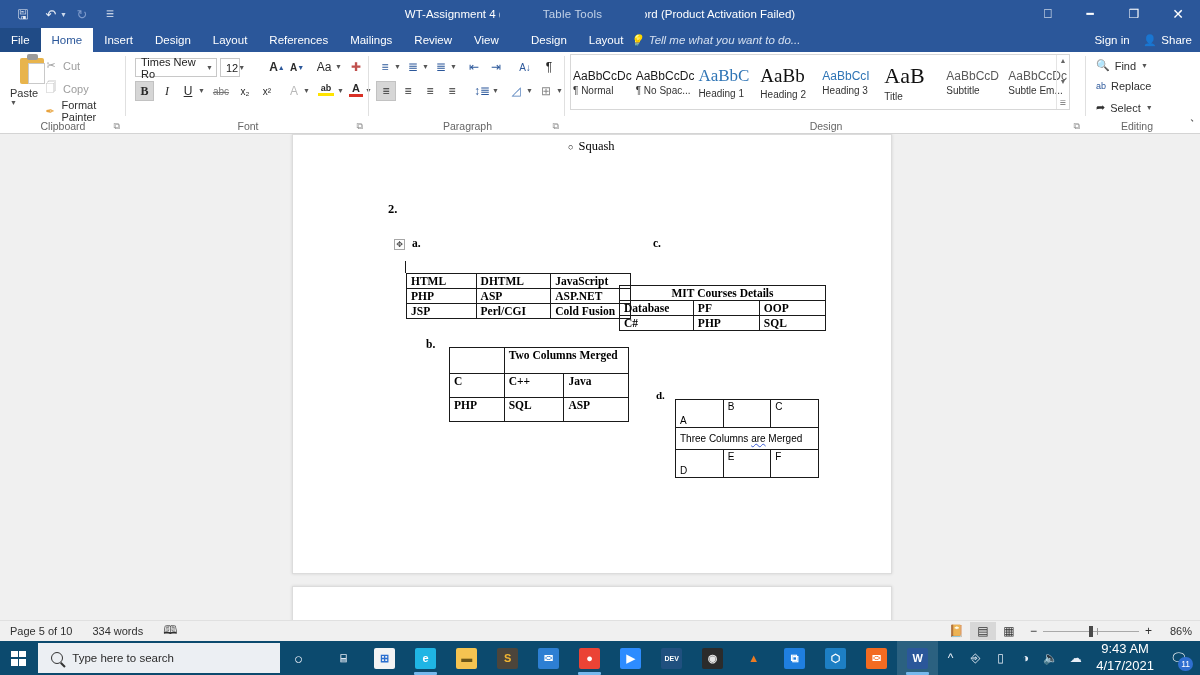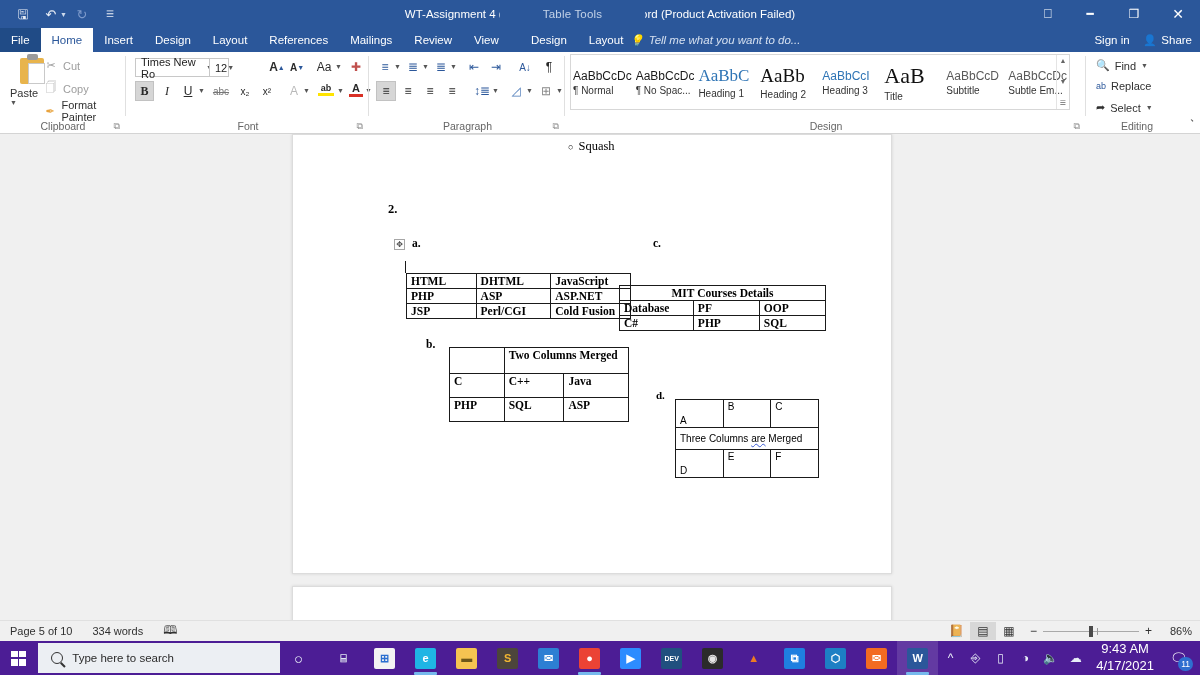--- a/index.html
+++ b/index.html
@@ -209,21 +209,21 @@
   .viewbtn.sel { background: #d8d8d8; }
   .zoom-slider { display: flex; align-items: center; gap: 6px; margin-left: 8px; }
   .zs-track { position: relative; width: 96px; height: 1px; background: #a9a9a9; }
   .zs-thumb { position: absolute; left: 46px; top: -5px; width: 4px; height: 11px; background: #4a4a4a; }
   .zs-mid { position: absolute; left: 54px; top: -3px; width: 1px; height: 7px; background: #9a9a9a; }
   .zlabel { width: 34px; text-align: right; font-size: 11px; }
 
   
   .taskbar {
     position: absolute; left: 0; top: 641px; width: 1200px; height: 34px;
-    background: #4c1d95;
+    background: #0c4a6e;
     display: flex; align-items: center;
   }
   .startbtn { width: 46px; height: 34px; display: flex; align-items: center; justify-content: center; }
   .win-logo { width: 15px; height: 15px; display: grid; grid-template-columns: 1fr 1fr; grid-template-rows: 1fr 1fr; gap: 1.6px; }
   .win-logo i { background: #ffffff; display: block; }
   .searchbox {
     width: 295px; height: 30px; background: #eceff3; margin-left: 1px;
     display: flex; align-items: center; gap: 9px; padding-left: 13px;
     font-size: 11.5px; color: #2b2b2b;
   }
@@ -325,21 +325,21 @@
       <div class="grp-label">Clipboard</div>
       <div class="dlg-launcher" style="right:6px">⧉</div>
       <div class="grp-divider" style="right:0"></div>
     </div>
 
     <div class="grp fontgrp">
       <div class="fontbox" style="left:8px; top:6px; width:82px">
         <span>Times New Ro</span>
         <span class="cv">▼</span>
       </div>
-      <div class="fontbox" style="left:82px; top:6px; width:20px">
+      <div class="fontbox" style="left:93px; top:6px; width:20px">
         <span>12</span>
         <span class="cv">▼</span>
       </div>
       <div class="rbtn" style="left:141px; top:5px; width:18px; font-weight:bold">
         <span>A</span>
           <sup style="font-size:7px;color:#2b579a">▲</sup>
       </div>
       <div class="rbtn" style="left:161px; top:5px; width:18px; font-weight:bold; font-size:10px">
         <span>A</span>
           <sup style="font-size:7px;color:#2b579a">▼</sup>

